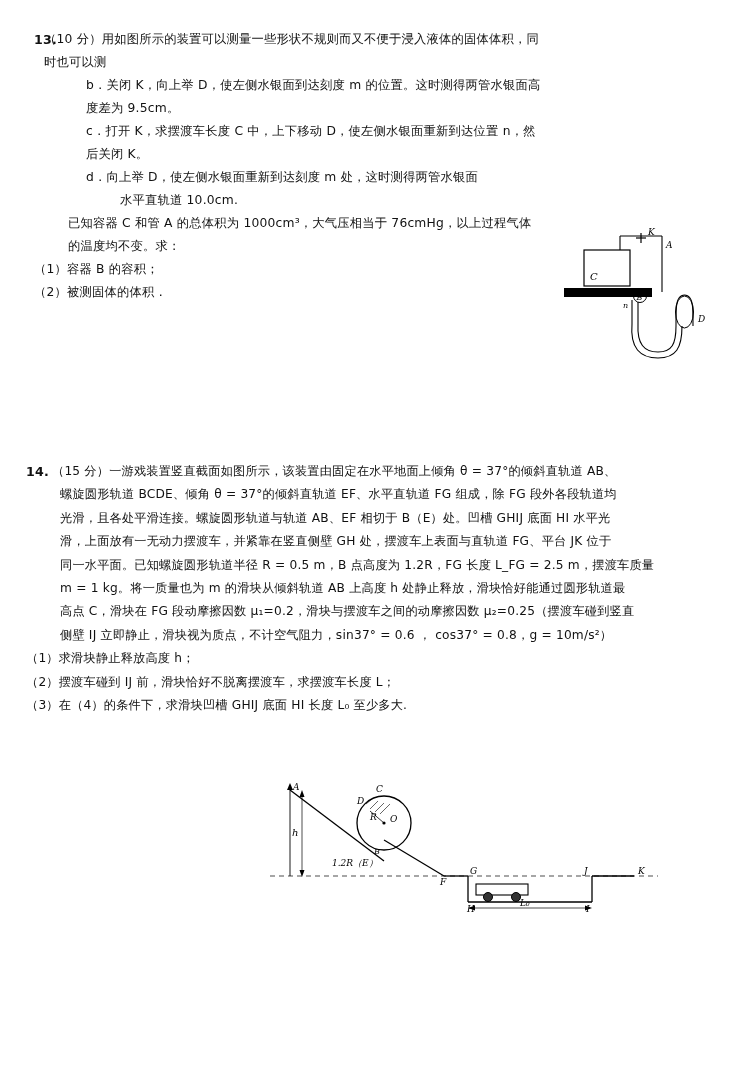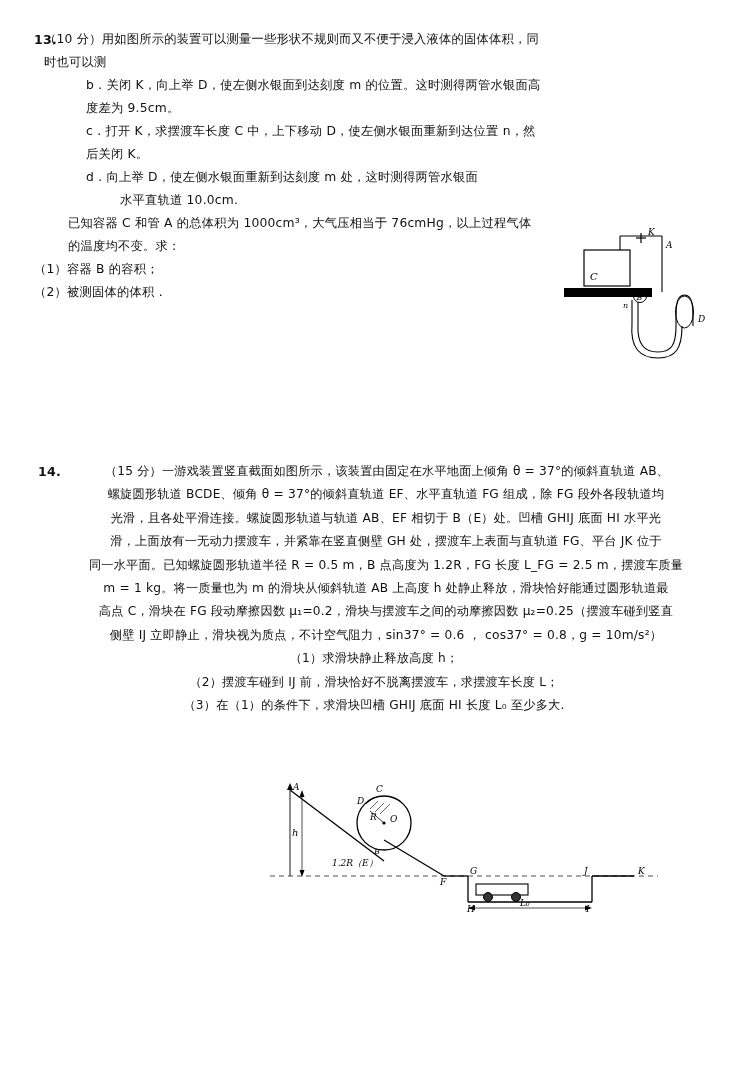--- a/index.html
+++ b/index.html
@@ -36,40 +36,39 @@
   .num {
     position: absolute;
     left: 0;
     font-size: 12.6px;
     font-weight: 600;
   }
   .ind0 { margin-left: 0px; }
   .ind1 { margin-left: 34px; }
   .ind2 { margin-left: 52px; }
   .ind3 { margin-left: 86px; }
-  .ind4 { margin-left: 24px; }
+  .ind4 { margin-left: 34px; }
 
   .q13 { margin-top: 2px; padding-left: 0; }
 
   
   .fig1 {
     position: absolute;
     left: 560px;
     top: 222px;
     width: 165px;
     height: 160px;
   }
 
   
   .q14 {
     position: absolute;
-    left: 38px;
+    left: 26px;
     top: 460px;
     width: 672px;
-    text-align: center;
   }
   .q14 .q-line { font-size: 12.2px; line-height: 23.4px; }
 
   
   .fig2 {
     position: absolute;
     left: 262px;
     top: 778px;
     width: 400px;
     height: 140px;
@@ -131,21 +130,21 @@
     <div class="q-line ind0"><span class="num">14.</span><span style="display:inline-block;margin-left:26px">（15 分）一游戏装置竖直截面如图所示，该装置由固定在水平地面上倾角 θ = 37°的倾斜直轨道 AB、</span></div>
     <div class="q-line ind4">螺旋圆形轨道 BCDE、倾角 θ = 37°的倾斜直轨道 EF、水平直轨道 FG 组成，除 FG 段外各段轨道均</div>
     <div class="q-line ind4">光滑，且各处平滑连接。螺旋圆形轨道与轨道 AB、EF 相切于 B（E）处。凹槽 GHIJ 底面 HI 水平光</div>
     <div class="q-line ind4">滑，上面放有一无动力摆渡车，并紧靠在竖直侧壁 GH 处，摆渡车上表面与直轨道 FG、平台 JK 位于</div>
     <div class="q-line ind4">同一水平面。已知螺旋圆形轨道半径 R = 0.5 m，B 点高度为 1.2R，FG 长度 L_FG = 2.5 m，摆渡车质量</div>
     <div class="q-line ind4">m = 1 kg。将一质量也为 m 的滑块从倾斜轨道 AB 上高度 h 处静止释放，滑块恰好能通过圆形轨道最</div>
     <div class="q-line ind4">高点 C，滑块在 FG 段动摩擦因数 μ₁=0.2，滑块与摆渡车之间的动摩擦因数 μ₂=0.25（摆渡车碰到竖直</div>
     <div class="q-line ind4">侧壁 IJ 立即静止，滑块视为质点，不计空气阻力，sin37° = 0.6 ， cos37° = 0.8，g = 10m/s²）</div>
     <div class="q-line ind0" style="">（1）求滑块静止释放高度 h；</div>
     <div class="q-line ind0">（2）摆渡车碰到 IJ 前，滑块恰好不脱离摆渡车，求摆渡车长度 L；</div>
-    <div class="q-line ind0">（3）在（1）的条件下，求滑块凹槽 GHIJ 底面 HI 长度 L₀ 至少多大.</div>
+    <div class="q-line ind0">（3）在（4）的条件下，求滑块凹槽 GHIJ 底面 HI 长度 L₀ 至少多大.</div>
   </div>
 
   <div class="fig2">
     <svg width="400" height="140" viewBox="0 0 400 140">
 
       <line x1="8" y1="98" x2="396" y2="98" stroke="#000" stroke-width="0.7" stroke-dasharray="5,4"></line>
 
       <line x1="28" y1="10" x2="28" y2="98" stroke="#000" stroke-width="0.9"></line>
       <polygon points="28,5 25,12 31,12" fill="#000"></polygon>
       <text x="31" y="12" font-size="9" font-family="DejaVu Serif, serif" font-style="italic">A</text>

